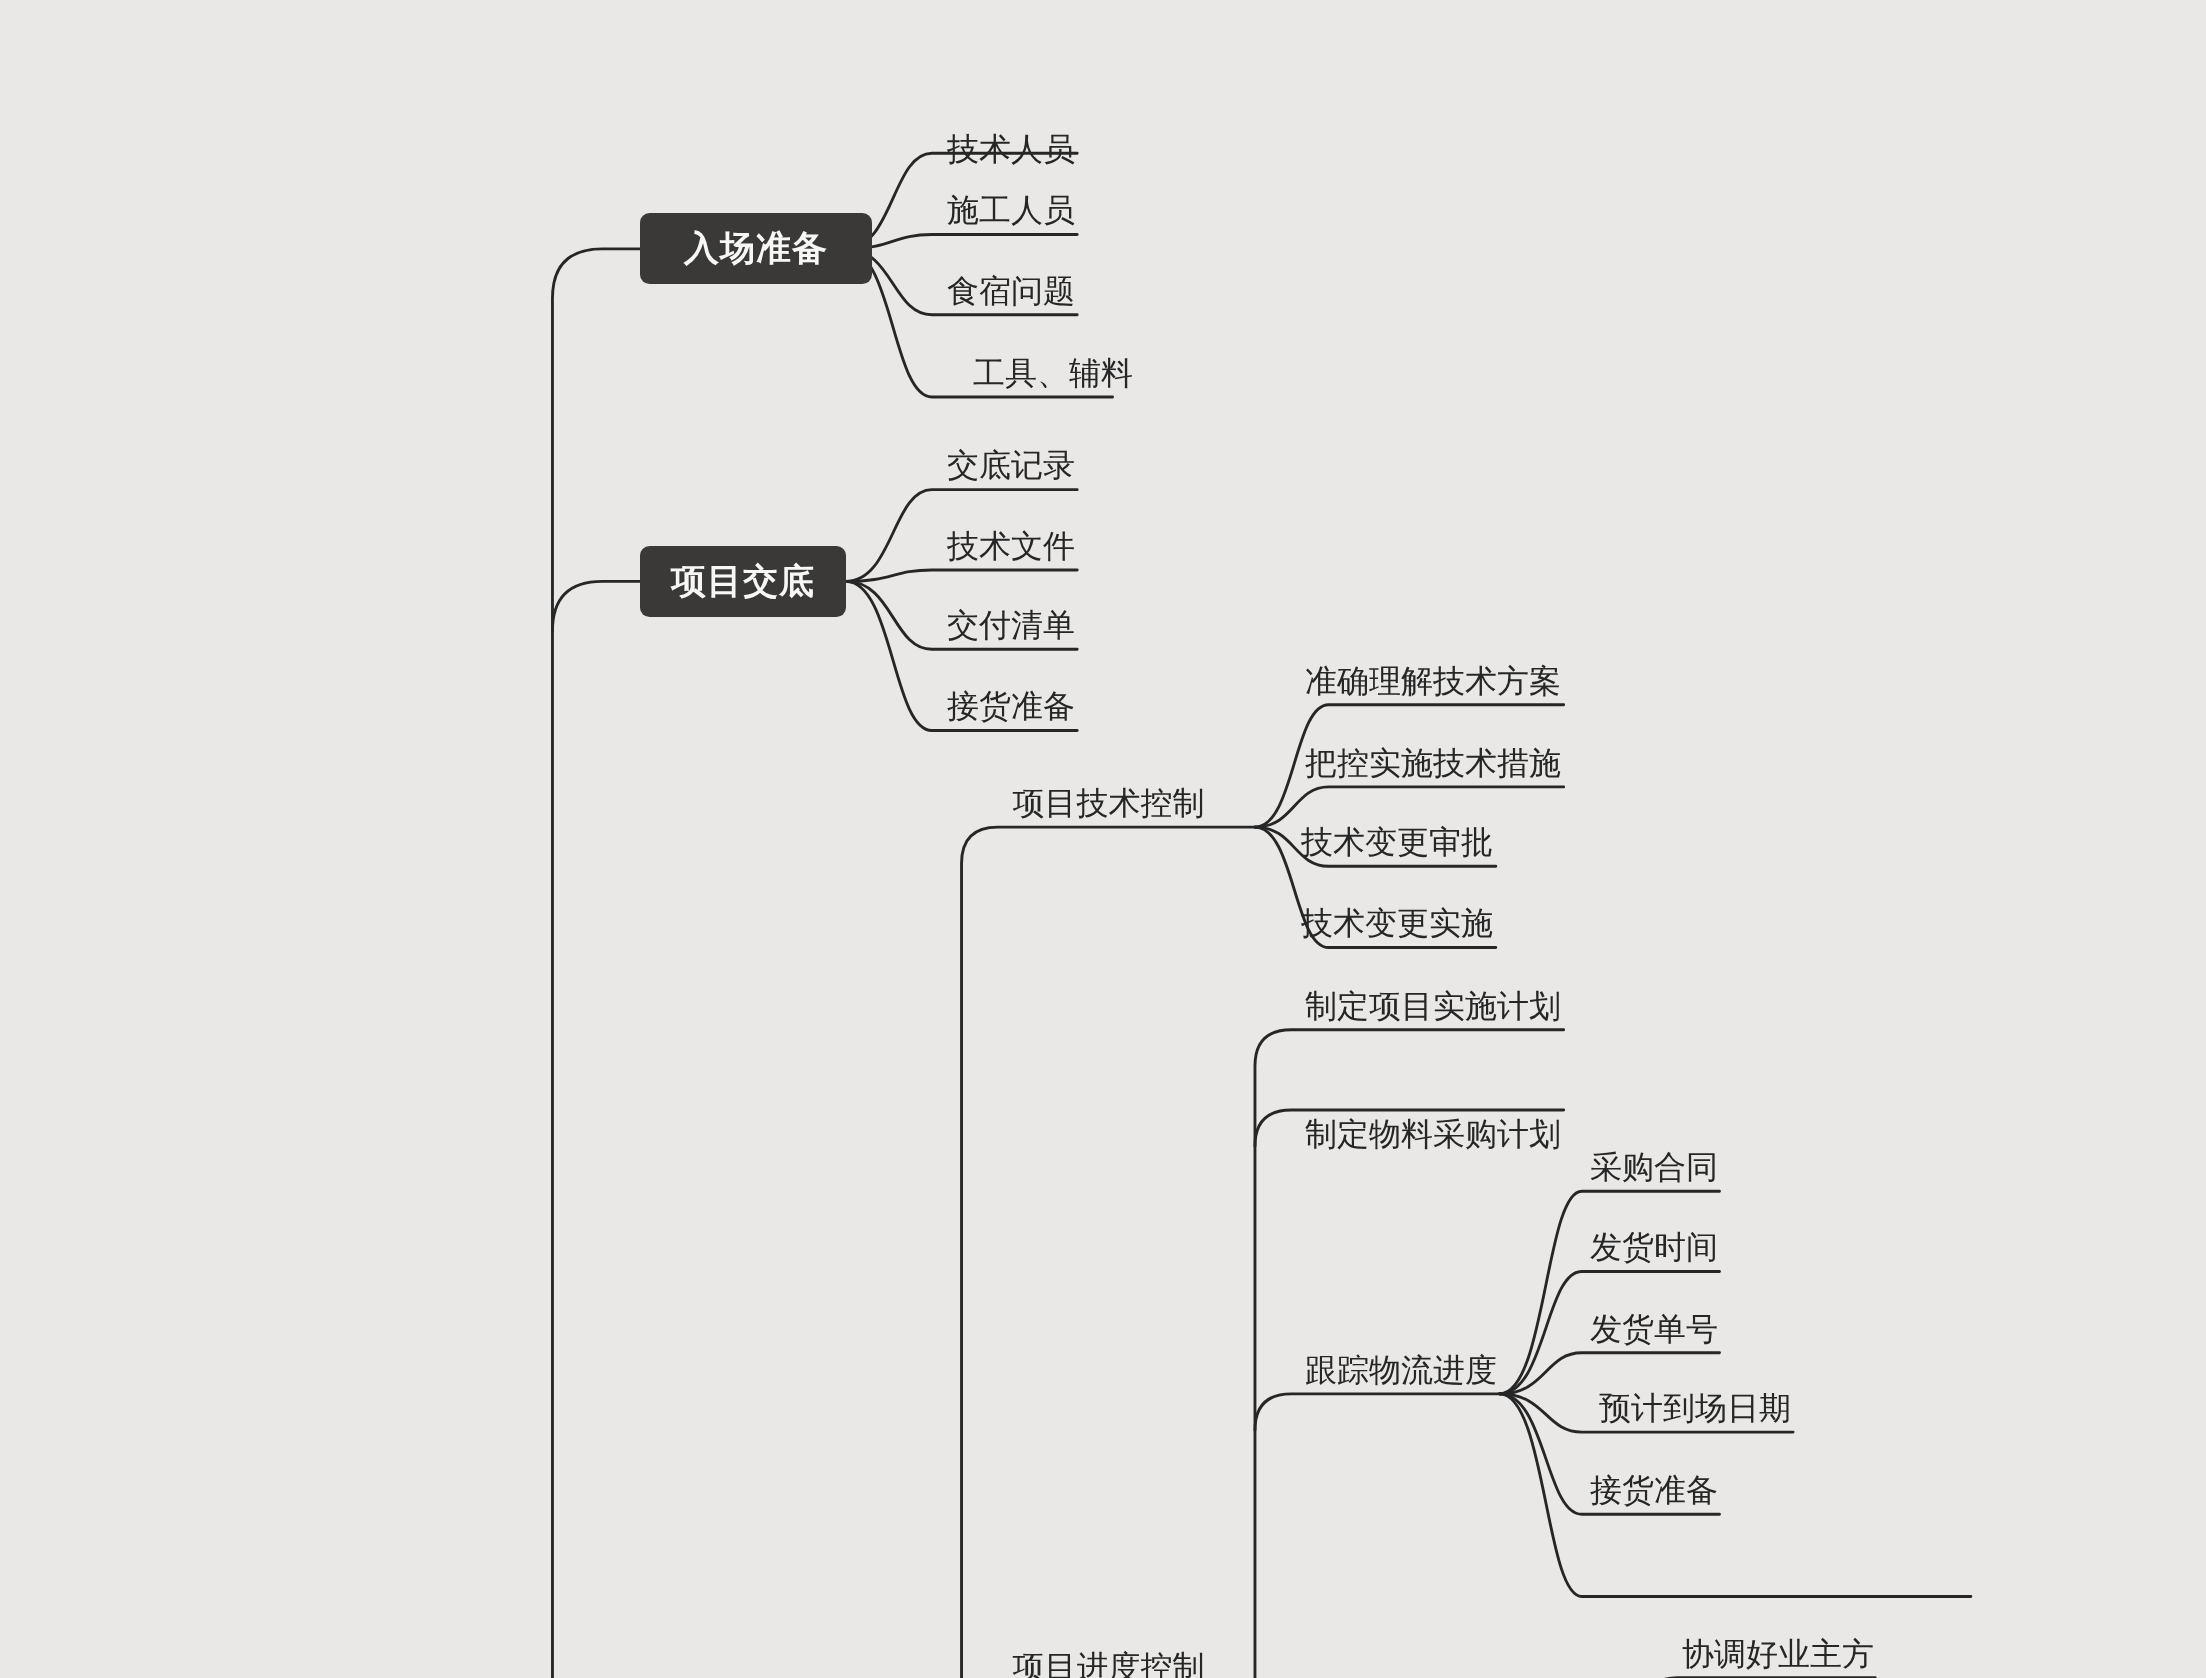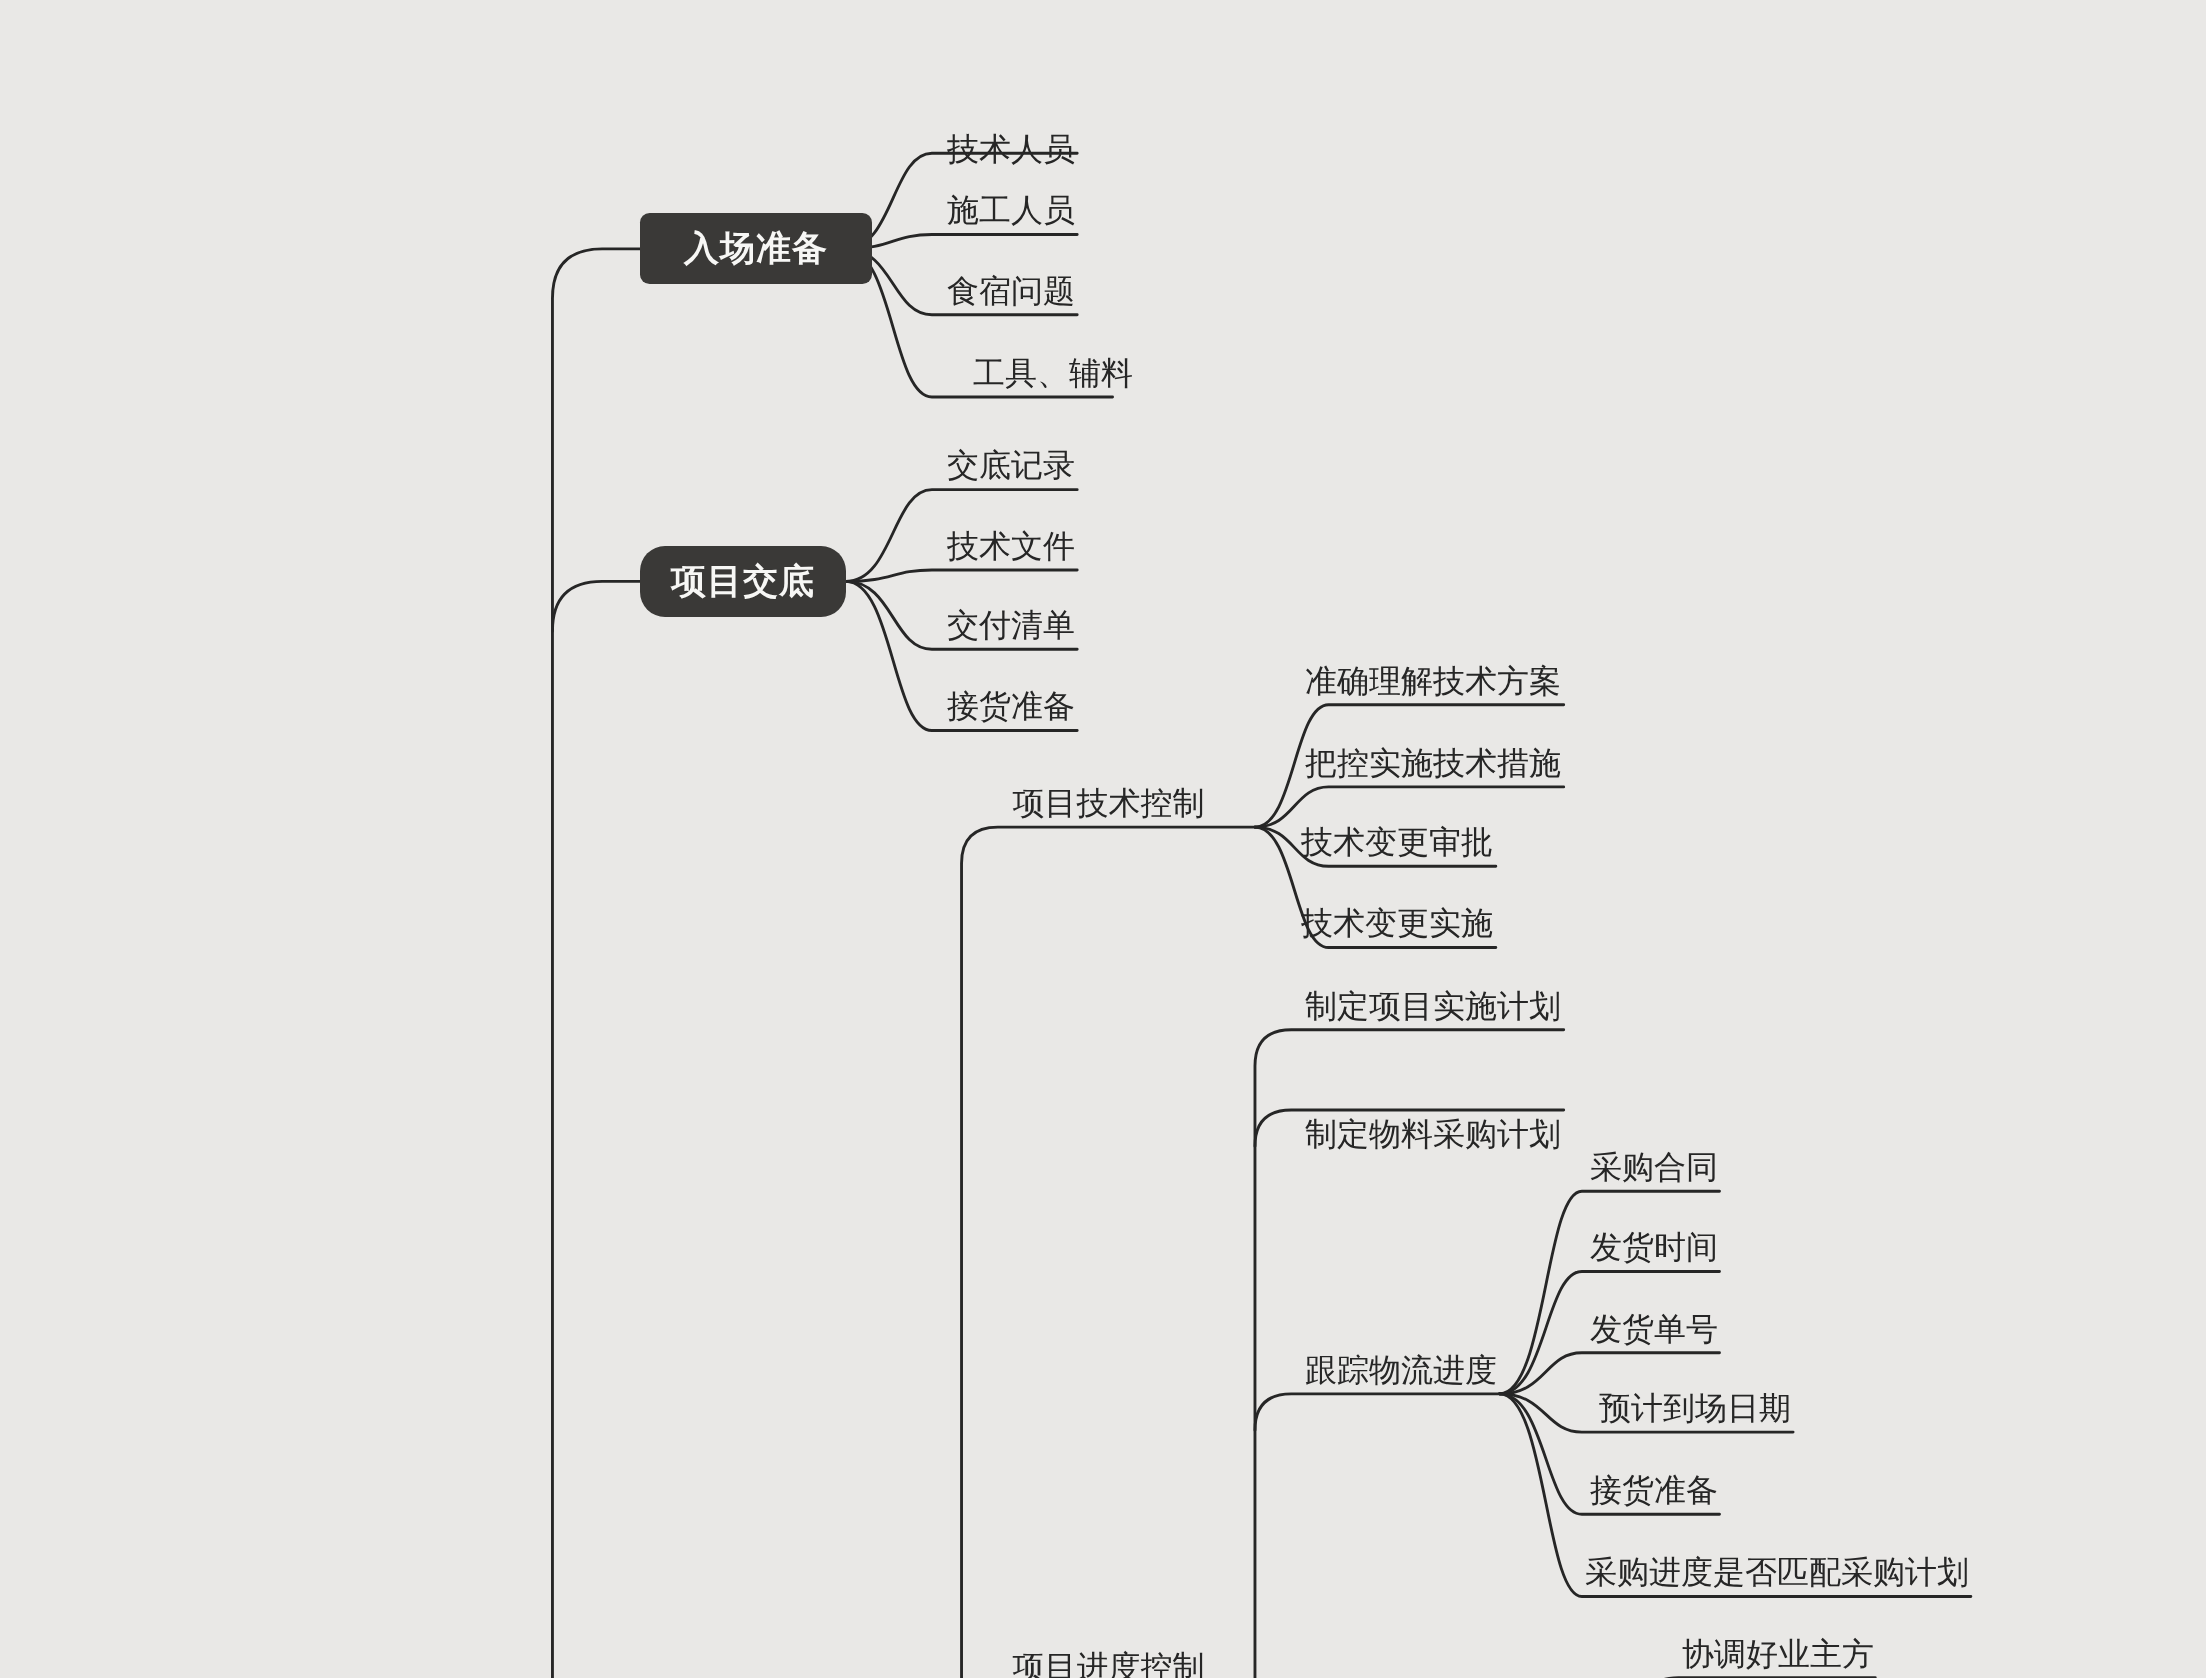--- a/index.html
+++ b/index.html
@@ -83,21 +83,21 @@
       <path d="M 1569 1458 C 1617 1458 1617 1498 1655 1498 L 1876 1498"></path>
       <path d="M 1569 1458 C 1617 1458 1617 1584 1655 1584 L 1799 1584"></path>
       <path d="M 1569 1458 C 1617 1458 1617 1670 1655 1670 L 2062 1670"></path>
     </g>
     <g>
       <path d="M 1718 1810 L 1718 1793 Q 1718 1755 1756 1755 L 1962 1755"></path>
     </g>
   </svg>
 
   <div class="topic" style="left:640px;top:213px;width:232px;height:71px;">入场准备</div>
-  <div class="topic" style="left:640px;top:546px;width:206px;height:71px;border-radius:25px;">项目交底</div>
+  <div class="topic" style="left:640px;top:546px;width:206px;height:71px;">项目交底</div>
 
   <div class="node" style="left:927px;top:108px;width:150px;margin-top:20px;">技术人员</div>
   <div class="node" style="left:927px;top:189px;width:150px;">施工人员</div>
   <div class="node" style="left:927px;top:270px;width:150px;">食宿问题</div>
   <div class="node" style="left:950px;top:352px;width:185px;">工具、辅料</div>
 
   <div class="node" style="left:927px;top:444px;width:150px;">交底记录</div>
   <div class="node" style="left:927px;top:525px;width:150px;">技术文件</div>
   <div class="node" style="left:927px;top:604px;width:150px;">交付清单</div>
   <div class="node" style="left:927px;top:685px;width:150px;">接货准备</div>
@@ -112,16 +112,15 @@
   <div class="node" style="left:1291px;top:985px;width:272px;">制定项目实施计划</div>
   <div class="node" style="left:1291px;top:1065px;width:272px;margin-top:48px;">制定物料采购计划</div>
   <div class="node" style="left:1291px;top:1349px;width:208px;">跟踪物流进度</div>
   <div class="node" style="left:1679px;top:1633px;width:197px;">协调好业主方</div>
 
   <div class="node" style="left:1582px;top:1146px;width:138px;">采购合同</div>
   <div class="node" style="left:1582px;top:1226px;width:138px;">发货时间</div>
   <div class="node" style="left:1582px;top:1308px;width:138px;">发货单号</div>
   <div class="node" style="left:1582px;top:1387px;width:211px;">预计到场日期</div>
   <div class="node" style="left:1582px;top:1469px;width:138px;">接货准备</div>
-  <div class="node" style="left:1582px;top:1551px;width:389px;">采购进度是否匹配采购计划</div>
 
 </div>
 
 
 </body></html>

